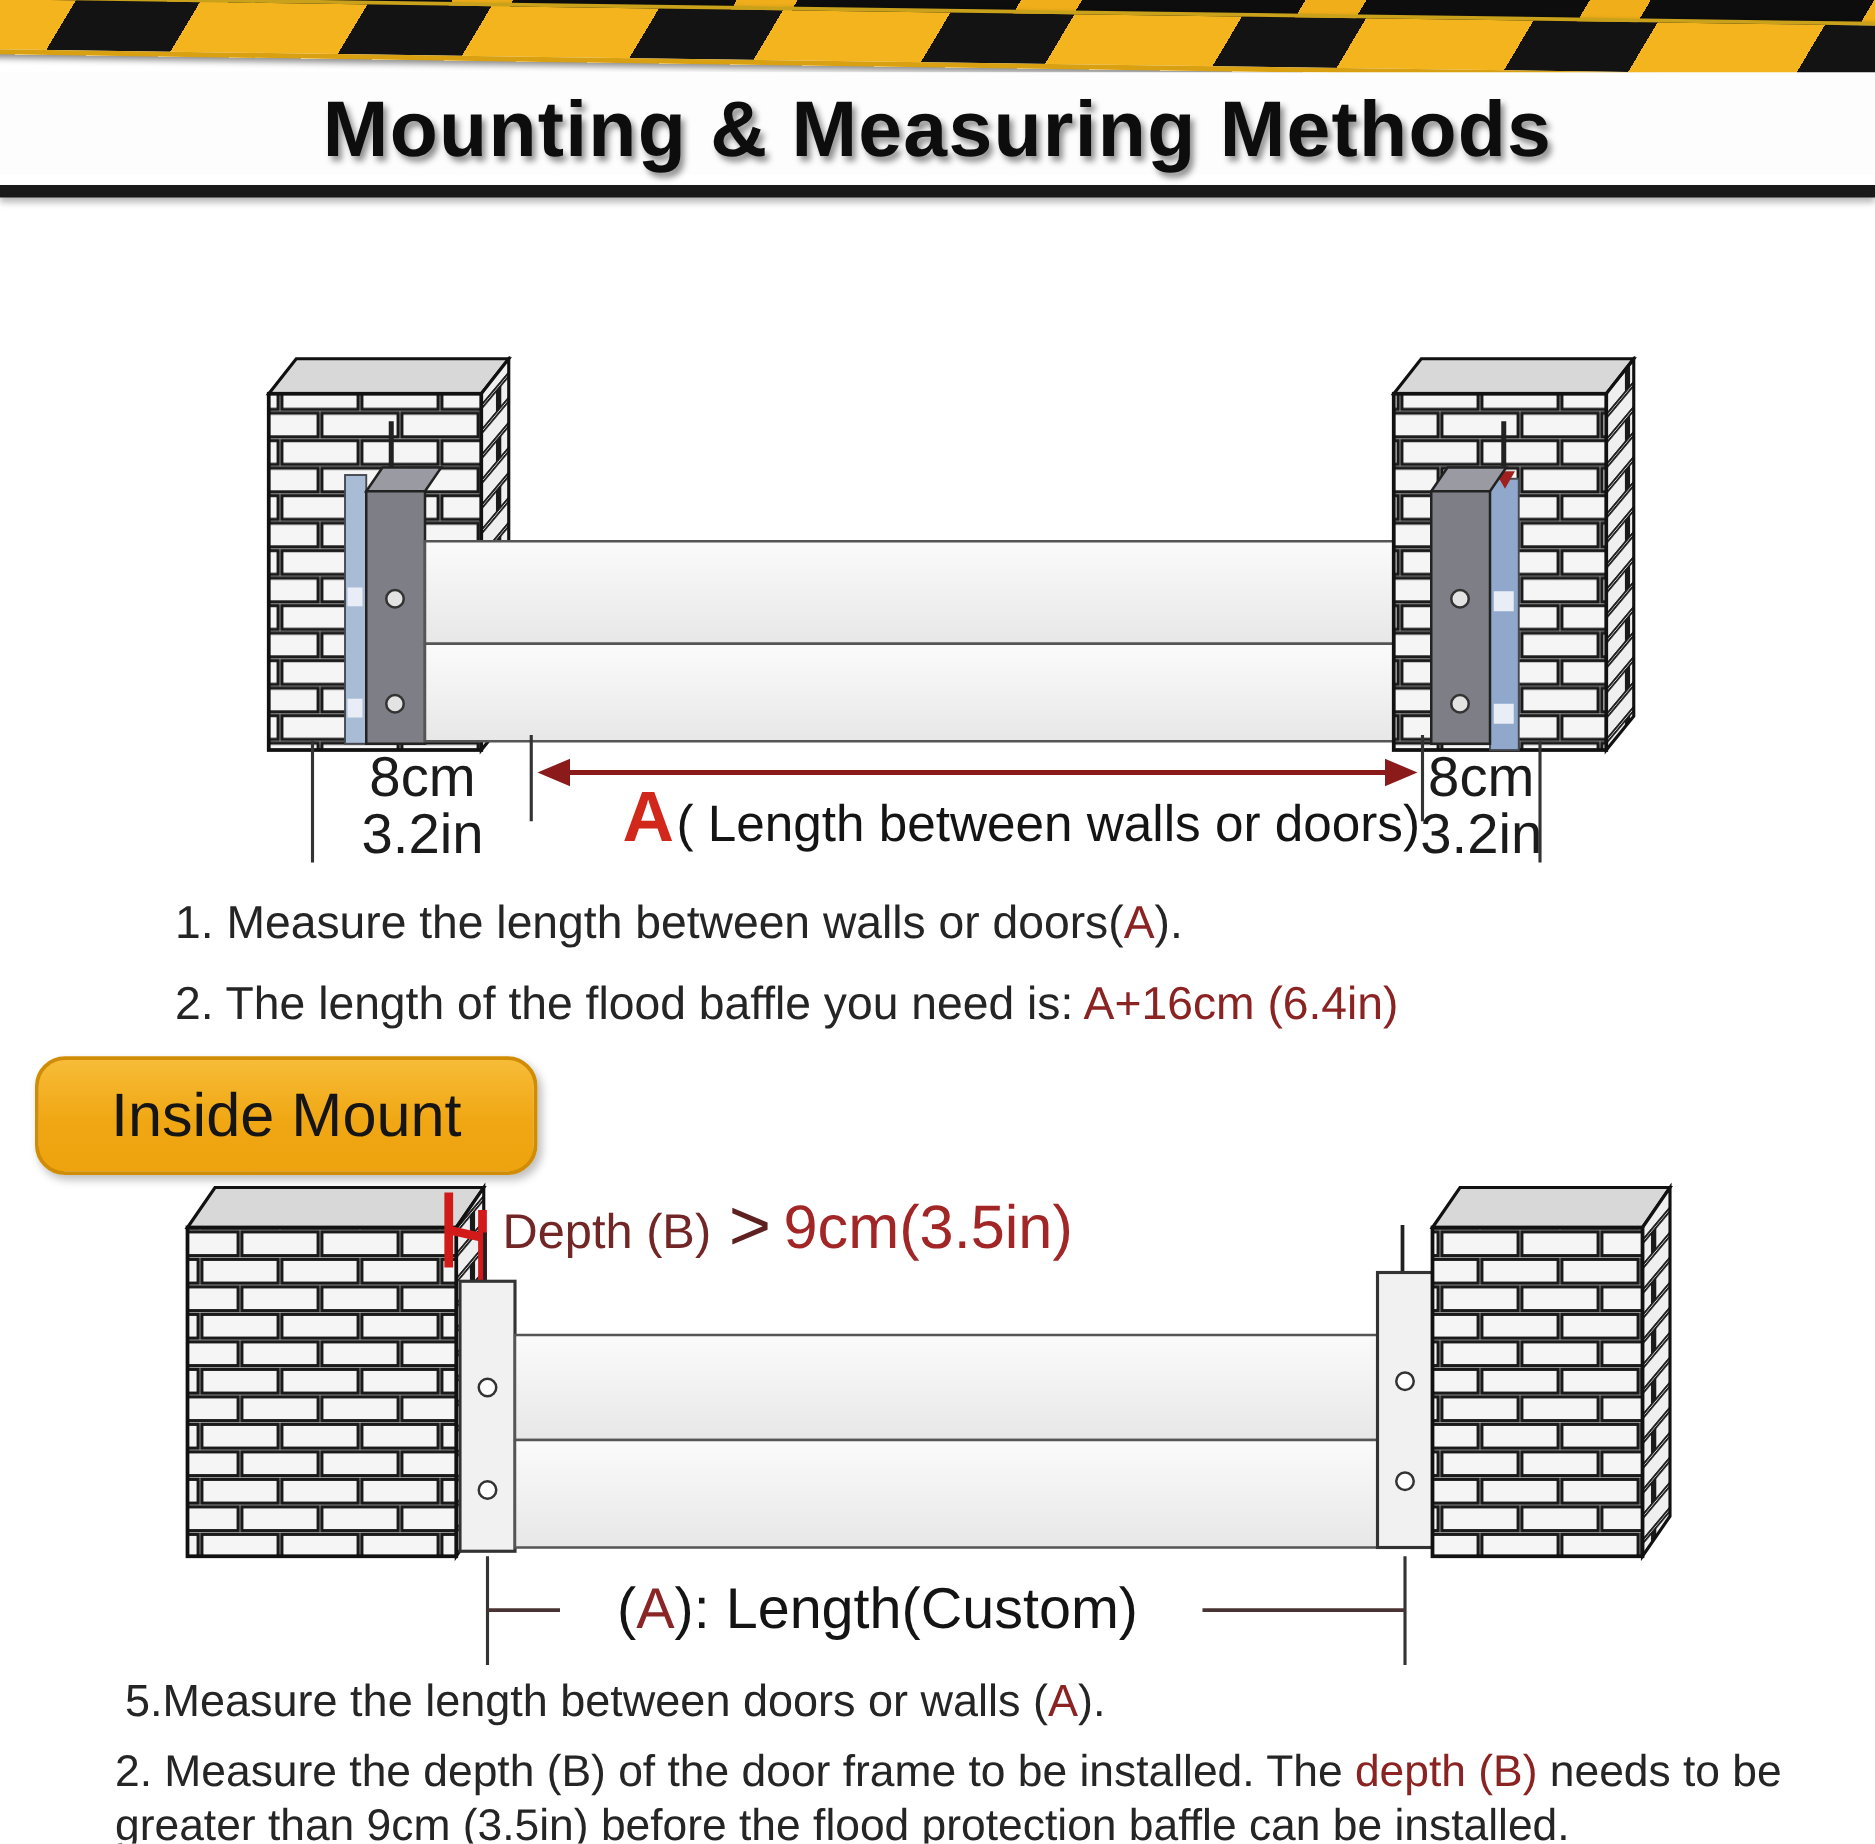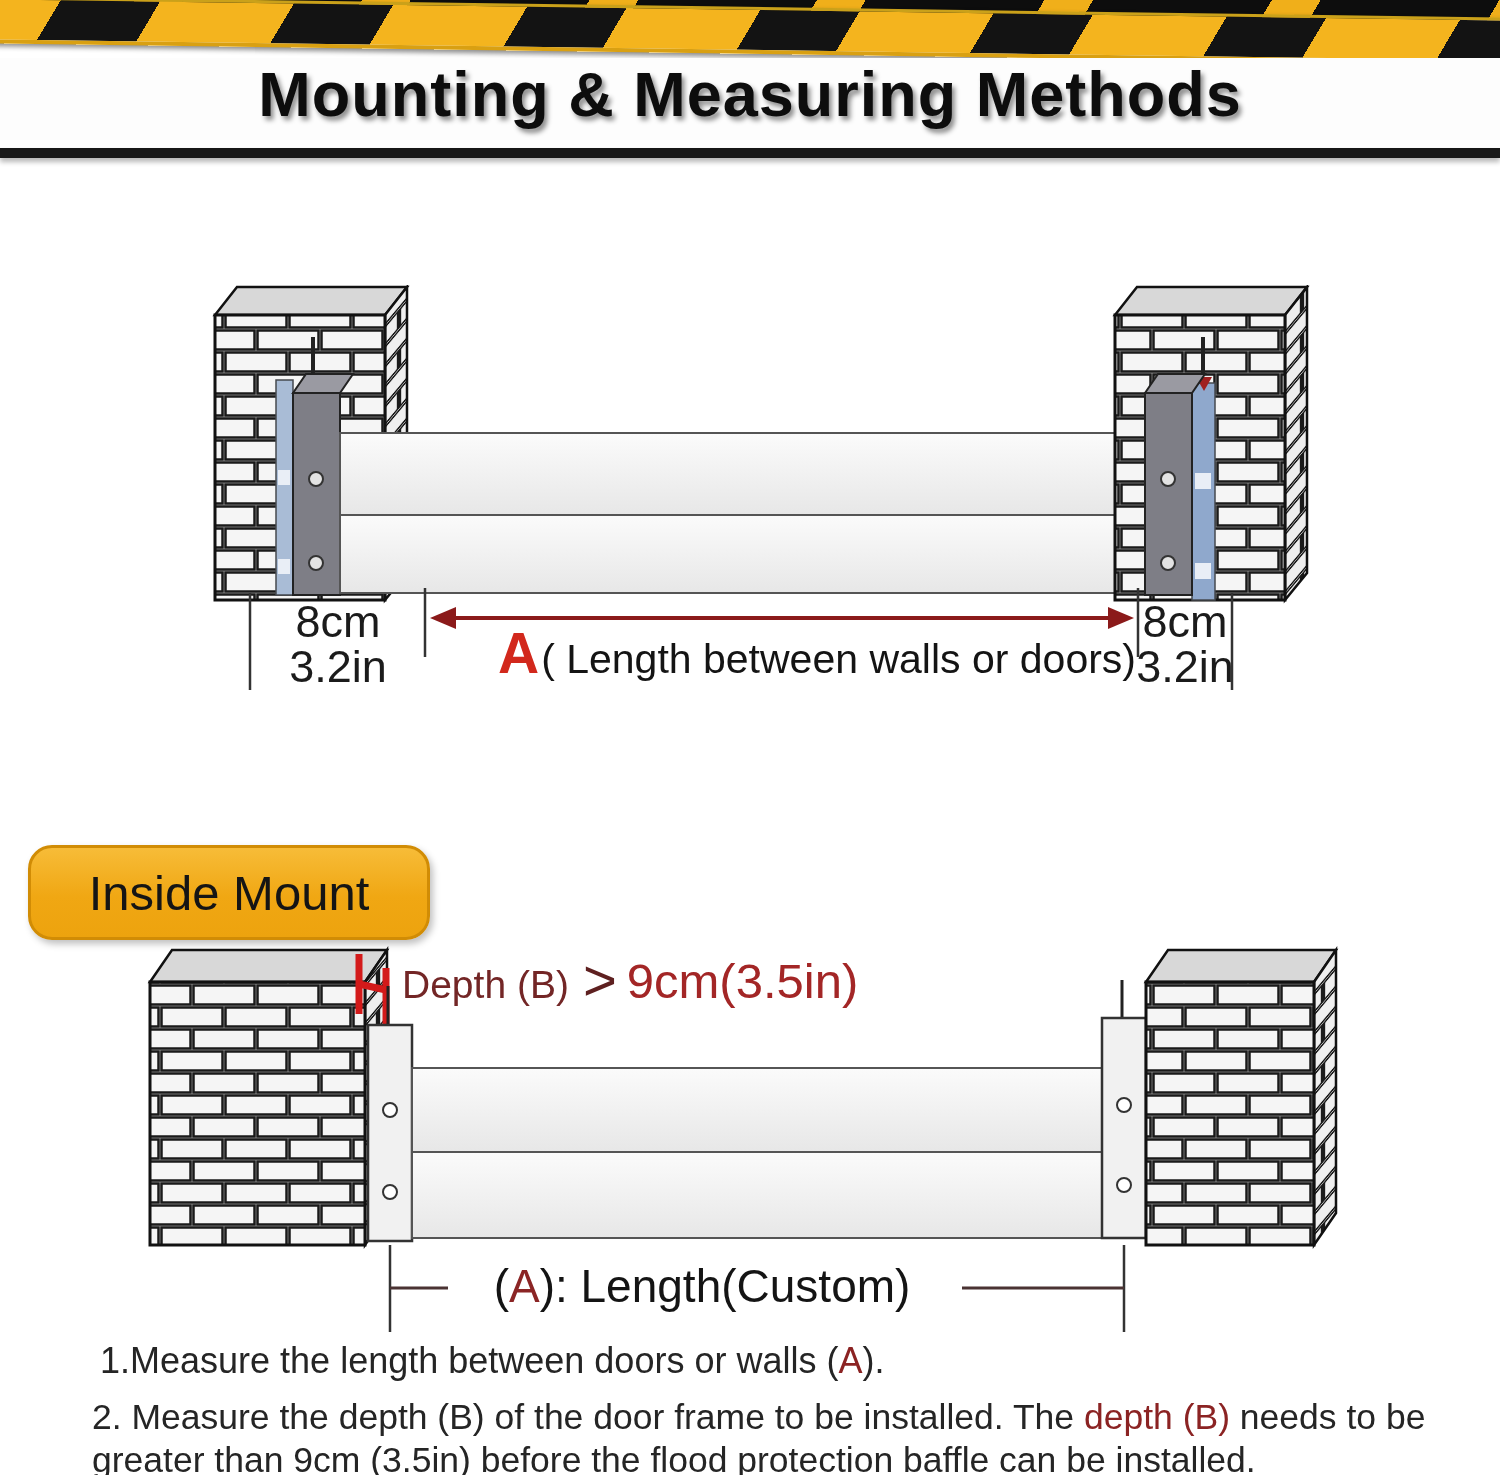--- a/index.html
+++ b/index.html
@@ -10,21 +10,21 @@
   
   .tape-wrap{position:absolute;top:0;left:0;width:1500px;height:58px;overflow:hidden;background:#ffffff;}
   .tape-back{position:absolute;top:-20px;left:-24px;width:1560px;height:34px;transform:rotate(.5deg);
              background:repeating-linear-gradient(-60deg,#f0af1a 0 42px,#0d0d0d 42px 196px);}
   .tape-main{position:absolute;top:7px;left:-24px;width:1560px;height:40px;transform:rotate(.8deg);
              background:repeating-linear-gradient(-60deg,#131313 0 86px,#f4b41e 86px 202px);
              border-top:3px solid #caa11a;border-bottom:4px solid #d9a012;
              box-shadow:0 3px 5px rgba(0,0,0,.45);}
   
   .banner{position:absolute;top:58px;left:0;width:1500px;height:82px;background:#fdfdfd;
-          display:flex;align-items:flex-start;justify-content:center;}
+          display:flex;align-items:flex-end;justify-content:center;}
   .banner h1{margin:0;font-size:63px;font-weight:bold;letter-spacing:1px;color:#0d0d0d;
              text-shadow:3px 4px 5px rgba(0,0,0,.45);}
   .banner-edge{position:absolute;top:148px;left:0;width:1500px;height:10px;background:#191919;
                box-shadow:0 4px 5px rgba(0,0,0,.28);}
 
   
   .badge{position:absolute;left:28px;width:396px;height:89px;border-radius:24px;
          background:linear-gradient(#f7bc38 0%,#f0a713 55%,#eda30e 100%);
          border:3px solid #d18c05;box-shadow:3px 4px 7px rgba(0,0,0,.25);
          display:flex;align-items:center;justify-content:center;
@@ -137,20 +137,24 @@
       <polygon points="430,333 456,322 456,344" fill="#8b1a1a"></polygon>
       <polygon points="1134,333 1108,322 1108,344" fill="#8b1a1a"></polygon>
       <text class="dim" x="338" y="352" text-anchor="middle">8cm</text>
       <text class="dim" x="338" y="397" text-anchor="middle">3.2in</text>
       <text class="dim" x="1185" y="352" text-anchor="middle">8cm</text>
       <text class="dim" x="1185" y="397" text-anchor="middle">3.2in</text>
       <text x="498" y="388"><tspan class="span-a">A</tspan><tspan class="span-rest" dx="2">( Length between walls or doors)</tspan></text>
     </g>
   </svg>
 
+  <div class="steps-outside">
+    <p><span>1. Measure the length between walls or doors(</span><span class="hl">A</span><span>).</span></p>
+    <p><span>2. The length of the flood baffle you need is: </span><span class="hl">A+16cm (6.4in)</span><span></span></p>
+  </div>
 
   <div class="badge inside">
     <span>Inside Mount</span>
   </div>
 
   <svg class="diagram2" width="1500" height="400" viewBox="0 0 1500 400">
     <defs>
       <pattern id="brickB" width="64" height="44" patternUnits="userSpaceOnUse">
         <rect width="64" height="44" fill="#cfcfcf"></rect>
         <rect x="1.5" y="1.5" width="61" height="19" fill="#f5f5f5" stroke="#1a1a1a" stroke-width="2.5"></rect>
@@ -210,16 +214,16 @@
 
     <g>
       <line x1="390" y1="305" x2="390" y2="392" stroke="#333" stroke-width="2.5"></line>
       <line x1="1124" y1="305" x2="1124" y2="392" stroke="#333" stroke-width="2.5"></line>
       <line x1="390" y1="348" x2="448" y2="348" stroke="#4a3333" stroke-width="3"></line>
       <line x1="962" y1="348" x2="1124" y2="348" stroke="#4a3333" stroke-width="3"></line>
       <text x="702" y="362" text-anchor="middle"><tspan class="len-black">(</tspan><tspan class="len-a">A</tspan><tspan class="len-black">): Length(Custom)</tspan></text>
     </g>
   </svg>
 
-  <p class="steps-inside-1"><span>1.Measure the length between doors or walls (</span><span class="hl">A</span><span>).</span></p>
+  <p class="steps-inside-1"><span>5.Measure the length between doors or walls (</span><span class="hl">A</span><span>).</span></p>
   <p class="steps-inside-2"><span>2. Measure the depth (B) of the door frame to be installed. The </span><span class="hl">depth (B)</span><span> needs to be greater than 9cm (3.5in) before the flood protection baffle can be installed.</span></p>
 
 </div>
 
 </body></html>

